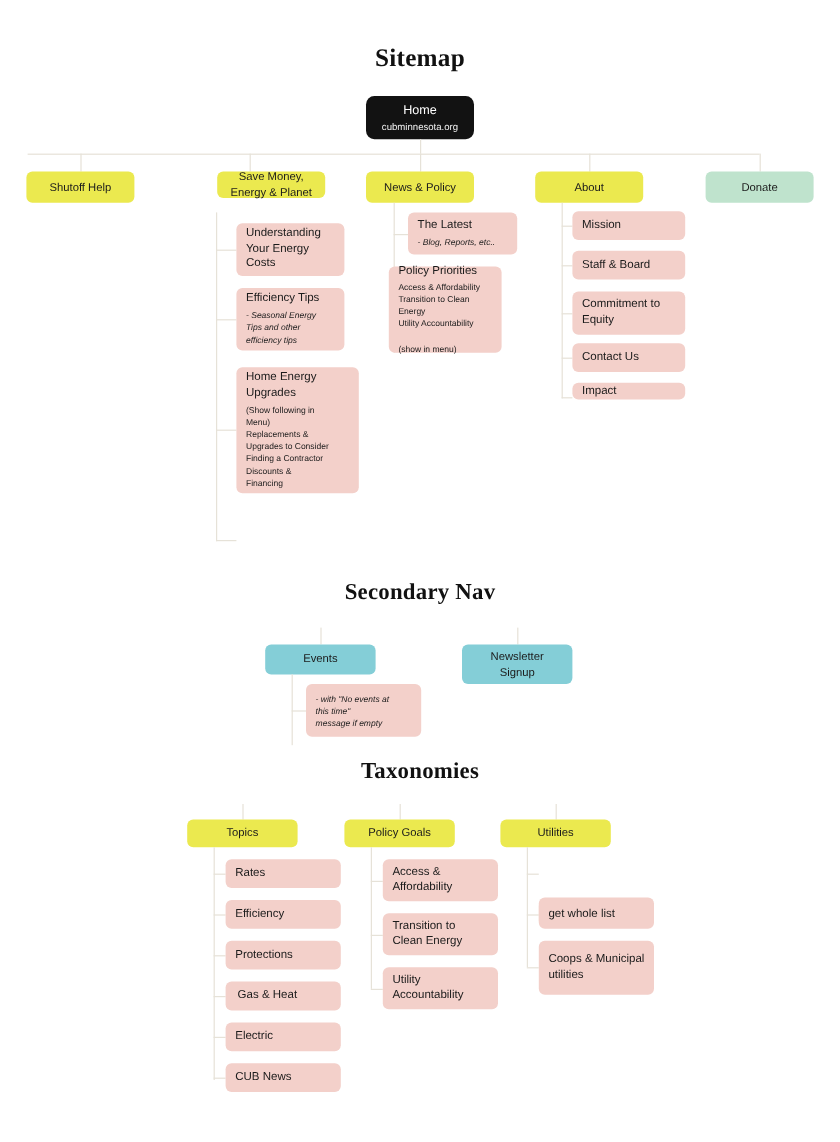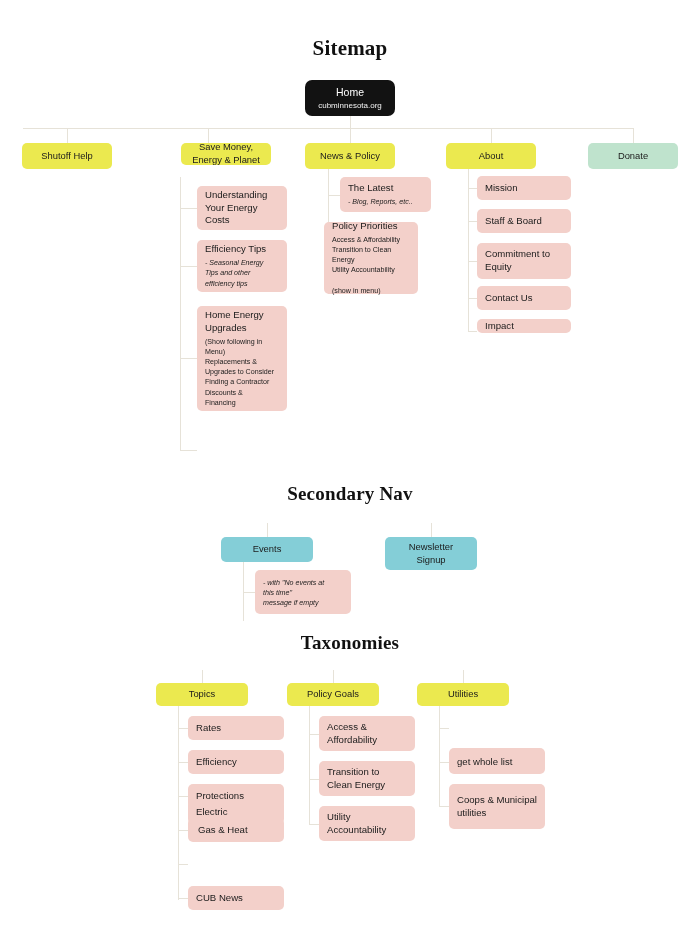--- a/index.html
+++ b/index.html
@@ -128,21 +128,21 @@
 Costs</div>
   </div>
 
   <div class="node pink" style="left:197px; top:240px; width:90px; height:52px;">
     <div class="hdr">Efficiency Tips</div>
     <div class="det ital">-  Seasonal Energy
    Tips and other
    efficiency tips</div>
   </div>
 
-  <div class="node pink" style="left:197px; top:306px; width:90px; height:105px;">
+  <div class="node pink" style="left:197px; top:306px; width:102px; height:105px;">
     <div class="hdr">Home Energy
 Upgrades</div>
     <div class="det">(Show  following in
 Menu)
 Replacements &amp;
 Upgrades to Consider
 Finding a Contractor
 Discounts &amp;
 Financing</div>
   </div>
@@ -235,21 +235,21 @@
   </div>
   <div class="node pink" style="left:188px; top:750px; width:96px; height:24px;">
     <div class="hdr">Efficiency</div>
   </div>
   <div class="node pink" style="left:188px; top:784px; width:96px; height:24px;">
     <div class="hdr">Protections</div>
   </div>
   <div class="node pink" style="left:188px; top:818px; width:96px; height:24px;padding-left:10px;">
     <div class="hdr">Gas &amp; Heat</div>
   </div>
-  <div class="node pink" style="left:188px; top:800px; width:96px; height:24px;">
+  <div class="node pink" style="left:188px; top:852px; width:96px; height:24px;">
     <div class="hdr">Electric</div>
   </div>
   <div class="node pink" style="left:188px; top:886px; width:96px; height:24px;">
     <div class="hdr">CUB News</div>
   </div>
 
   <div class="node yellow center" style="left:287px; top:683px; width:92px; height:23px;">
     <div class="ttl">Policy Goals</div>
   </div>
   <div class="line v" style="left:309px; top:706px; width:1px; height:118px;"></div>

